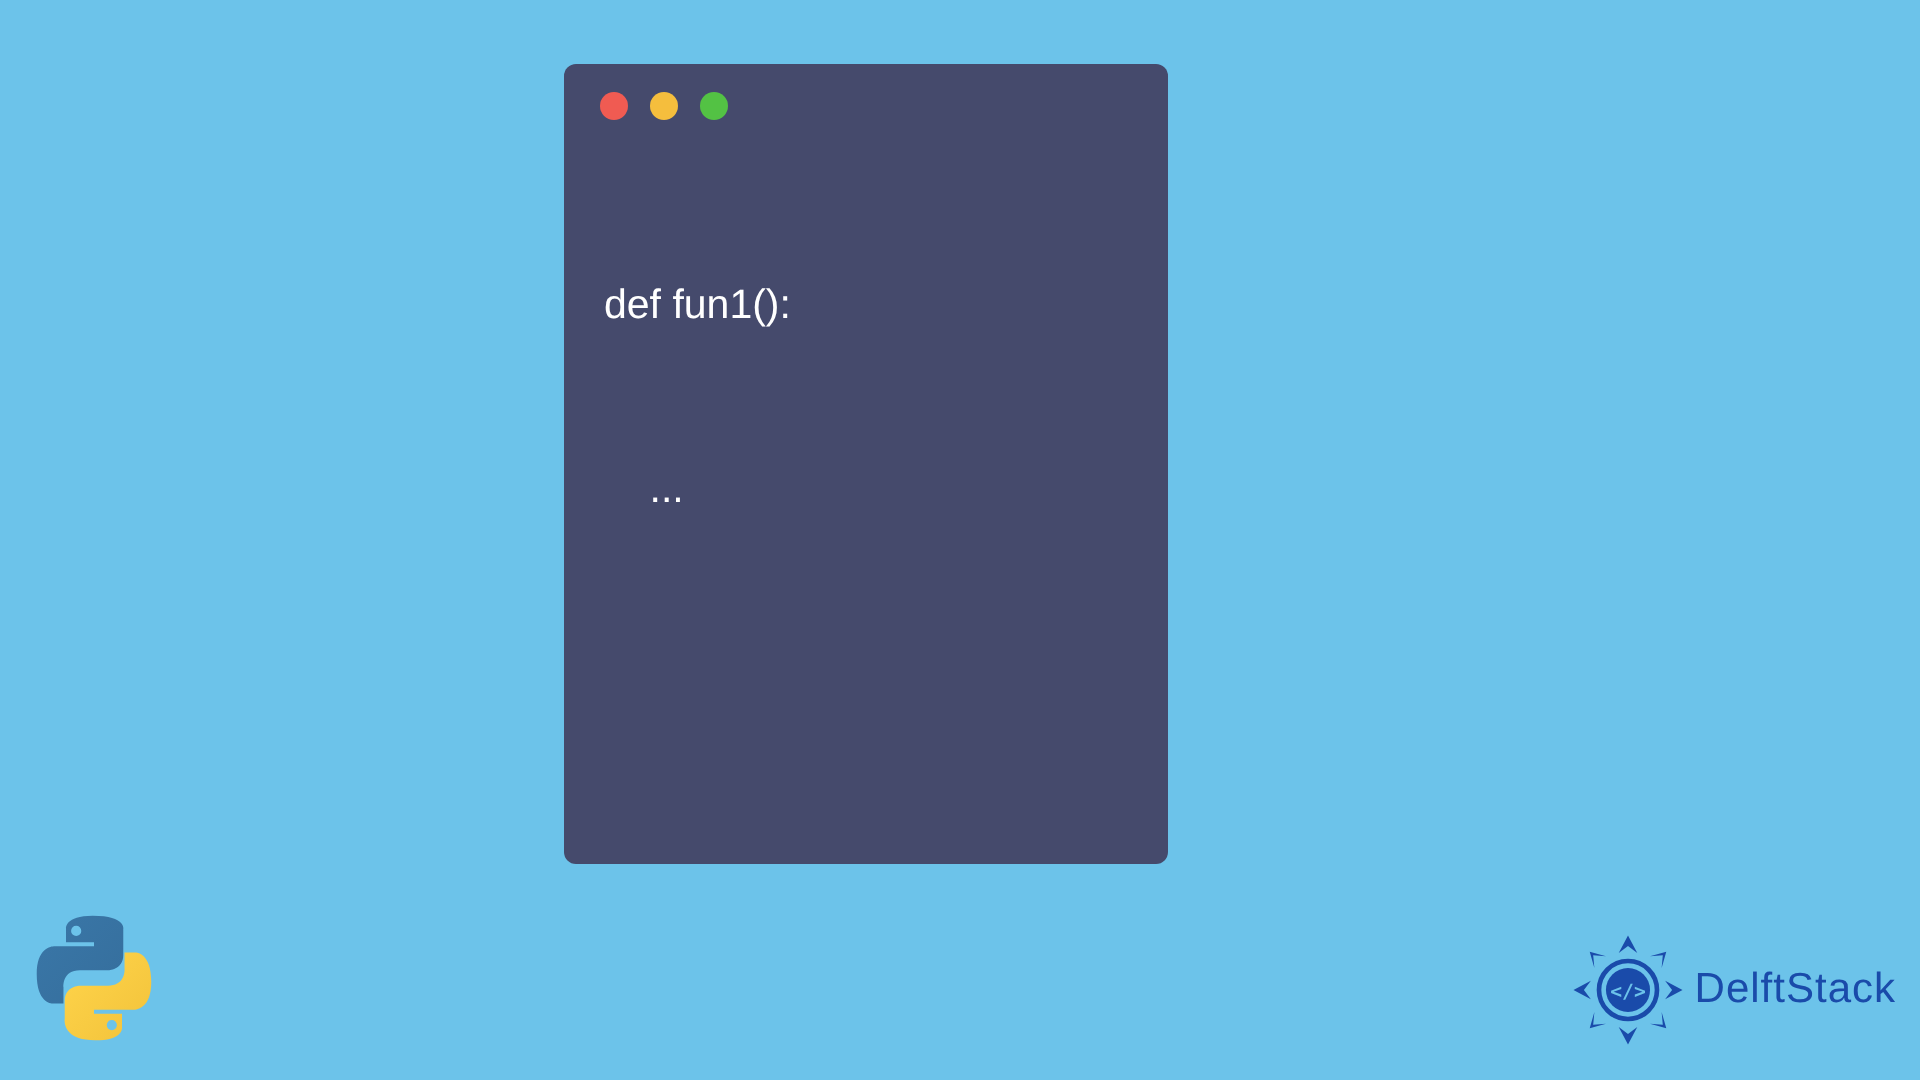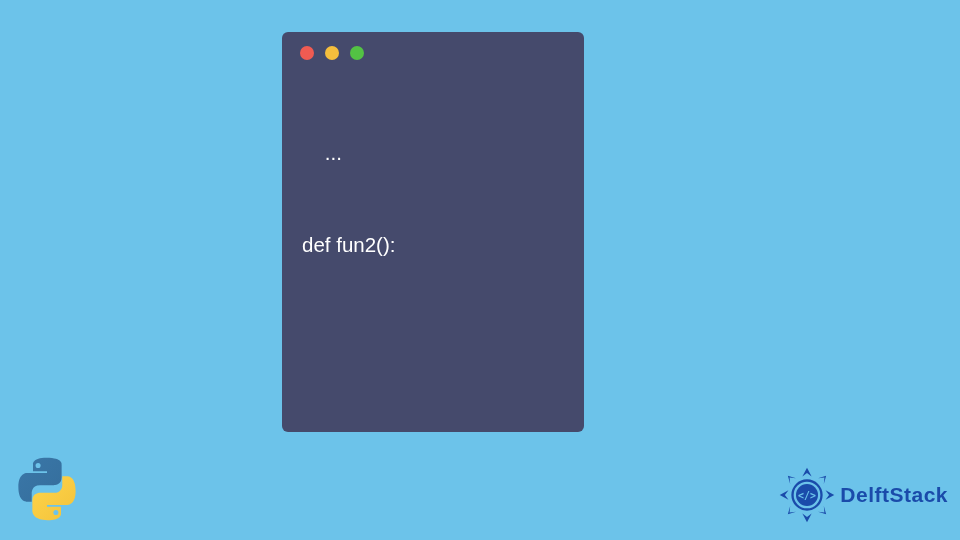--- a/index.html
+++ b/index.html
@@ -61,37 +61,37 @@
       display: flex;
       align-items: center;
       gap: 4px;
     }
     .delftstack-logo {
       width: 58px;
       height: 58px;
     }
     .delftstack-text {
       color: #1a4baa;
-      font-weight: bold;
+      font-weight: normal;
       font-size: 21px;
       letter-spacing: 0.5px;
     }
   </style>
 </head>
 <body>
 
 <div class="code-window">
   <div class="traffic-lights">
     <div class="traffic-dot dot-red"></div>
     <div class="traffic-dot dot-yellow"></div>
     <div class="traffic-dot dot-green"></div>
   </div>
   <div class="code-body">
+    <span class="code-line">def fun1():</span>
     <span class="code-line">    ...</span>
-    <span class="code-line">def fun2():</span>
     <span class="code-line"></span>
     
   </div>
 </div>
 
 <div class="python-logo">
   <svg viewBox="0 0 110 110" width="70" height="70">
     <defs>
       <linearGradient id="pyBlue" x1="0" y1="0" x2="1" y2="1">
         <stop offset="0" stop-color="#3a77a8"></stop>

